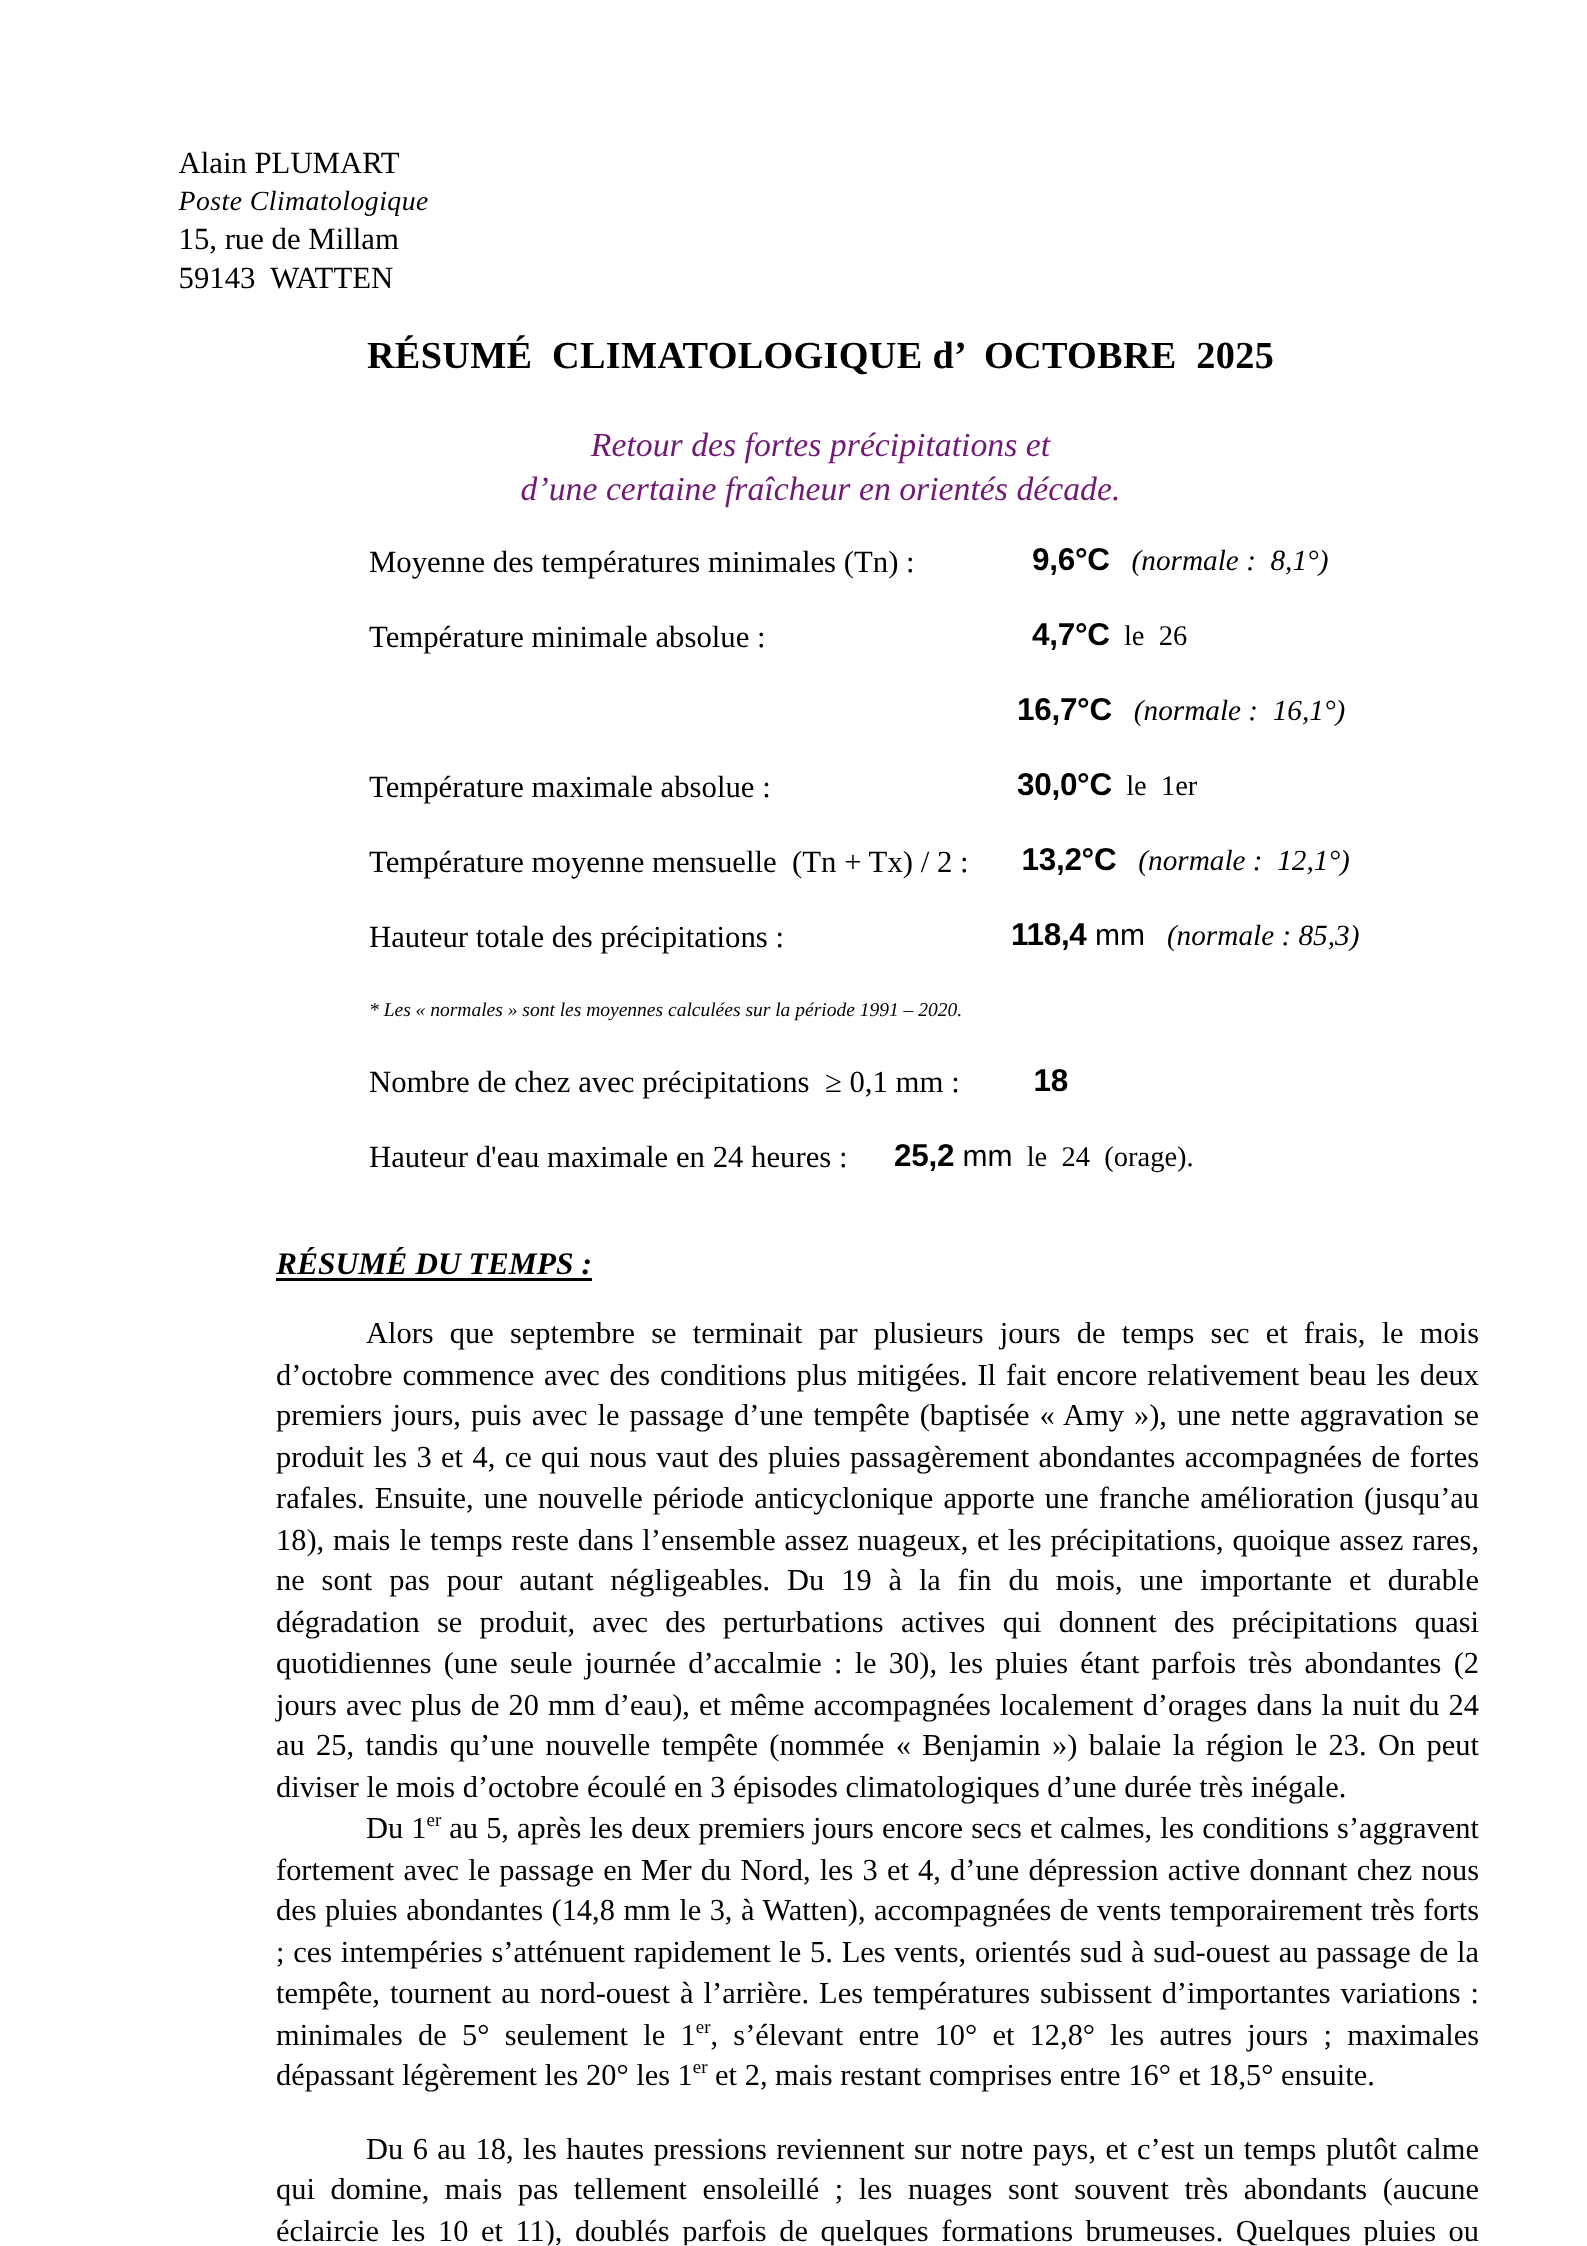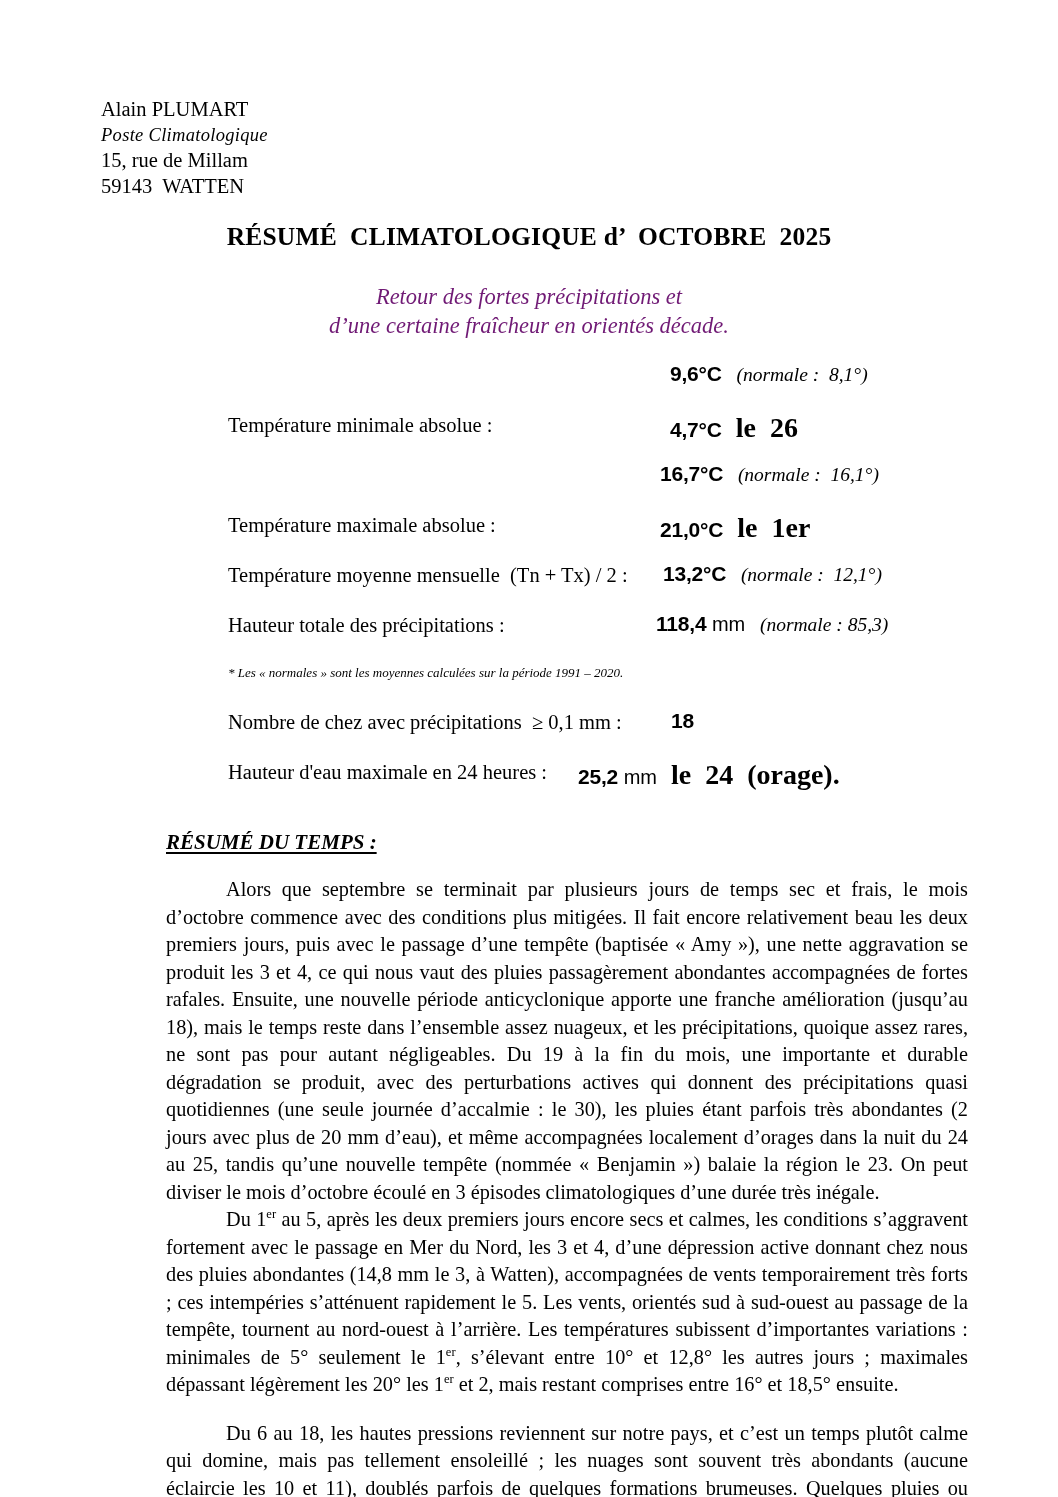--- a/index.html
+++ b/index.html
@@ -9,20 +9,21 @@
     background: #ffffff;
   }
   .page {
     position: relative;
     width: 1020px;
     height: 1497px;
     background: #ffffff;
     overflow: hidden;
     font-family: "Liberation Serif", "DejaVu Serif", serif;
     color: #000000;
+    margin-left: 18px;
     -webkit-font-smoothing: antialiased;
   }
 
   
   .sender {
     position: absolute;
     left: 101px;
     top: 96px;
     line-height: 1.30;
   }
@@ -90,22 +91,22 @@
     letter-spacing: -0.2px;
     text-align: right;
   }
   .unit-mm {
     font-family: "Liberation Sans", "DejaVu Sans", sans-serif;
     font-weight: normal;
     font-size: 20px;
   }
   .suffix {
     font-family: "Liberation Serif", "DejaVu Serif", serif;
-    font-size: 28px;
-    font-weight: bold;
+    font-size: 19px;
+    font-weight: normal;
   }
   .normale {
     font-family: "Liberation Serif", "DejaVu Serif", serif;
     font-style: italic;
     font-size: 19.5px;
     font-weight: normal;
   }
 
   
   .footnote {
@@ -167,24 +168,24 @@
   </div>
 
   <div class="doc-title">RÉSUMÉ  CLIMATOLOGIQUE d’  OCTOBRE  2025</div>
 
   <div class="subtitle" style="color: #701a75;">
     <span class="sline">Retour des fortes précipitations et</span>
     <span class="sline">d’une certaine fraîcheur en orientés décade.</span>
   </div>
 
   <div class="data-block" id="measurements-top">
-      <div class="data-row"><span class="valwrap" style="left: 442px;"><span class="value">9,6</span><span class="value unit-c">°C</span><span class="normale">   (normale :  8,1°)</span></span></div>
+      <div class="data-row"><span class="label">Moyenne des températures minimales (Tn) :</span><span class="valwrap" style="left: 442px;"><span class="value">9,6</span><span class="value unit-c">°C</span><span class="normale">   (normale :  8,1°)</span></span></div>
       <div class="data-row"><span class="label">Température minimale absolue :</span><span class="valwrap" style="left: 442px;"><span class="value">4,7</span><span class="value unit-c">°C</span><span class="suffix">  le  26</span></span></div>
       <div class="data-row"><span class="valwrap" style="left: 432px;"><span class="value">16,7</span><span class="value unit-c">°C</span><span class="normale">   (normale :  16,1°)</span></span></div>
-      <div class="data-row"><span class="label">Température maximale absolue :</span><span class="valwrap" style="left: 432px;"><span class="value">21,0</span><span class="value unit-c">°C</span><span class="suffix">  le  1er</span></span></div>
+      <div class="data-row"><span class="label">Température maximale absolue :</span><span class="valwrap" style="left: 432px;"><span class="value">30,0</span><span class="value unit-c">°C</span><span class="suffix">  le  1er</span></span></div>
       <div class="data-row"><span class="label">Température moyenne mensuelle  (Tn + Tx) / 2 :</span><span class="valwrap" style="left: 435px;"><span class="value">13,2</span><span class="value unit-c">°C</span><span class="normale">   (normale :  12,1°)</span></span></div>
       <div class="data-row"><span class="label">Hauteur totale des précipitations :</span><span class="valwrap" style="left: 428px;"><span class="value">118,4</span><span class="unit-mm"> mm</span><span class="normale">   (normale : 85,3)</span></span></div>
     </div>
 
   <div class="footnote">* Les « normales » sont les moyennes calculées sur la période 1991 – 2020.</div>
 
   <div class="data-block" style="top:711px;" id="measurements-bottom">
       <div class="data-row"><span class="label">Nombre de chez avec précipitations  ≥ 0,1 mm :</span><span class="valwrap" style="left: 443px;"><span class="value">18</span></span></div>
       <div class="data-row"><span class="label">Hauteur d'eau maximale en 24 heures :</span><span class="valwrap" style="left: 350px;"><span class="value">25,2</span><span class="unit-mm"> mm</span><span class="suffix">  le  24  (orage).</span></span></div>
     </div>

